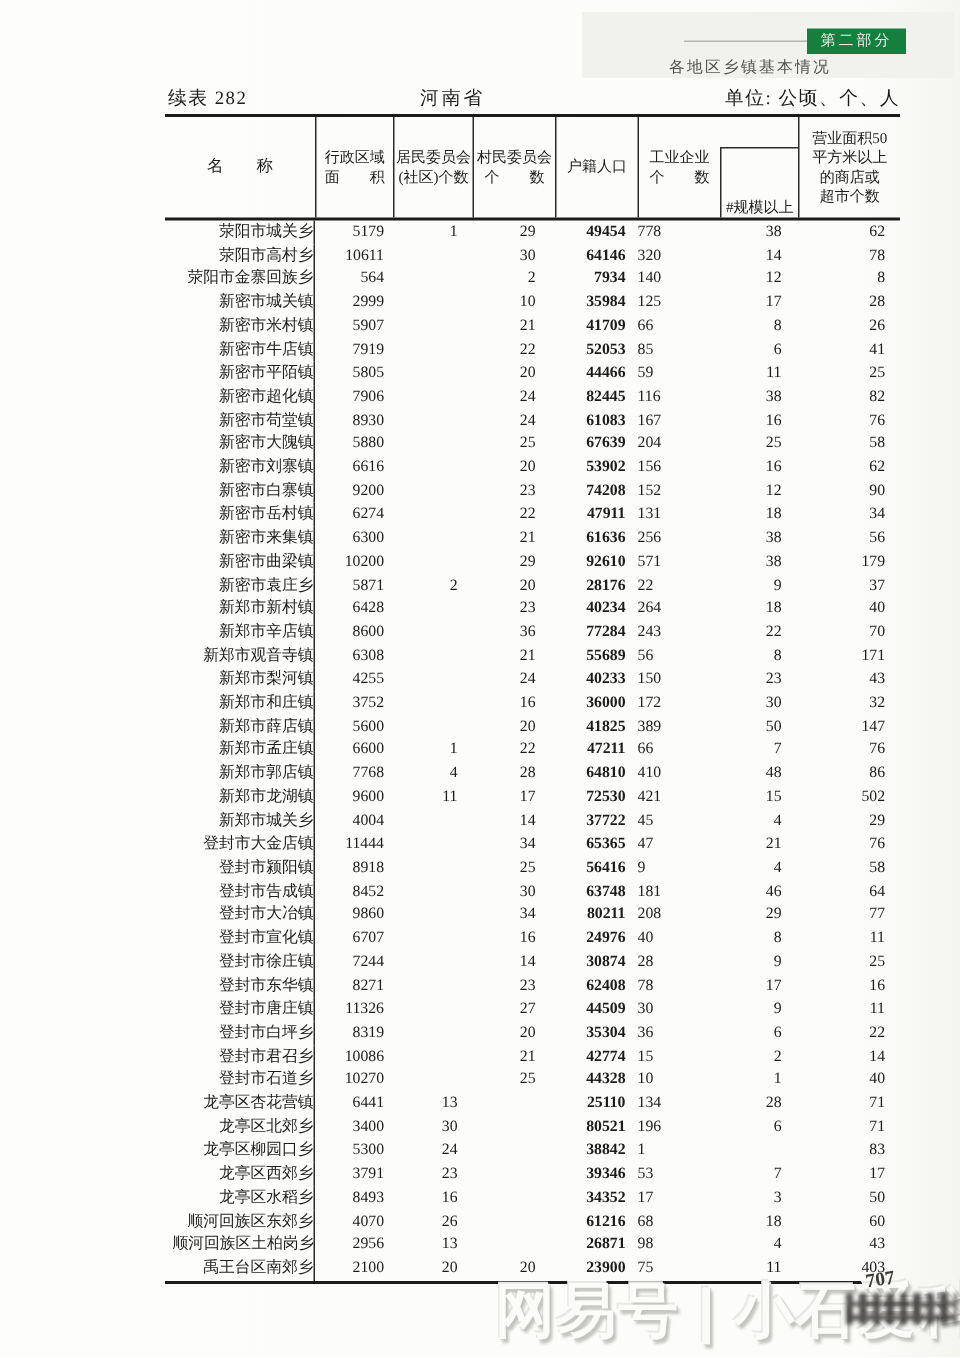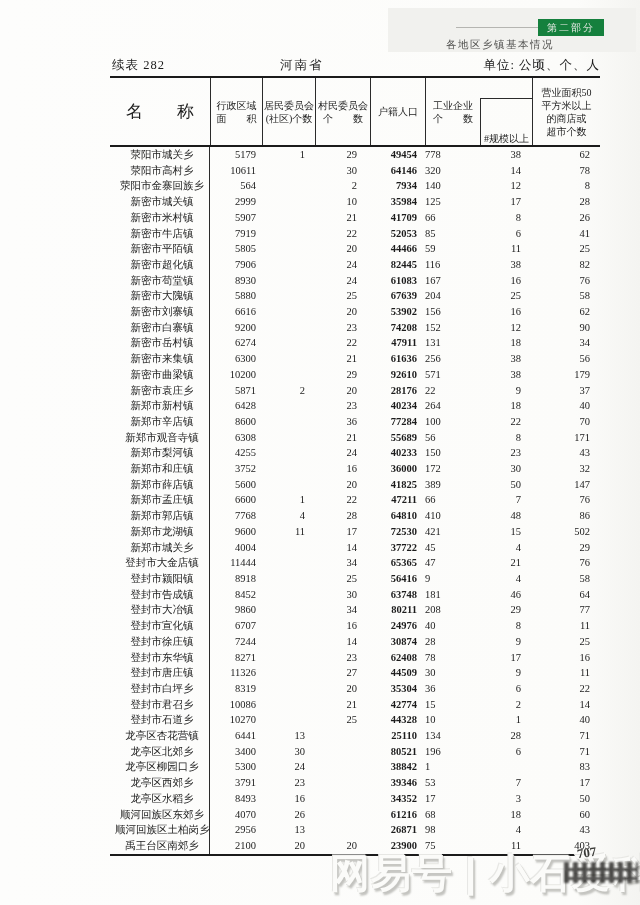--- a/index.html
+++ b/index.html
@@ -40,37 +40,37 @@
   .thead{
     display:flex;height:71px;box-sizing:border-box;
     border-top:2px solid #1b1b1b;border-bottom:2px solid #1b1b1b;
   }
   .hcell{
     box-sizing:border-box;display:flex;align-items:center;justify-content:center;
     text-align:center;font-size:10px;line-height:13px;
     border-left:1px solid #2b2b2b;
   }
   .hcell .hinner div{white-space:nowrap;}
-  .hc0{width:100px;border-left:none;font-size:17px;}
+  .hc0{width:100px;border-left:none;font-size:11px;}
   .hc1{width:52px;}
   .hc2{width:53px;}
   .hc3{width:55px;}
   .hc4{width:55px;text-align:right;}
   .hc5{width:55px;}
   .hc6{width:52px;border-left:none;position:relative;}
   .hc6 .hinner{
     position:absolute;left:0;bottom:0;width:100%;height:47px;box-sizing:border-box;
     border-top:1px solid #2b2b2b;border-left:1px solid #2b2b2b;
     display:flex;align-items:flex-end;justify-content:center;
   }
   .hc7{width:68px;}
   .tbody{border-bottom:2px solid #1b1b1b;}
   .trow{display:flex;height:15.71px;font-size:10.5px;line-height:15.71px;}
   .cell{box-sizing:border-box;white-space:nowrap;overflow:hidden;}
-  .cell.c0{width:100px;border-right:1px solid #2b2b2b;padding-left:5px;text-align:center;}
+  .cell.c0{width:100px;border-right:1px solid #2b2b2b;padding-left:5px;text-align:right;}
   .cell.c1{width:52px;text-align:right;padding-right:6px;}
   .cell.c2{width:53px;text-align:right;padding-right:10px;}
   .cell.c3{width:55px;text-align:right;padding-right:13px;}
   .cell.c4{width:55px;text-align:right;padding-right:8px;font-weight:bold;}
   .cell.c5{width:55px;text-align:left;padding-right:10px;}
   .cell.c6{width:52px;text-align:right;padding-right:11px;}
   .cell.c7{width:68px;text-align:right;padding-right:10px;}
   
   .watermark{
     position:absolute;left:330px;top:846px;
@@ -329,21 +329,21 @@
           <div class="cell c5">264</div>
           <div class="cell c6">18</div>
           <div class="cell c7">40</div>
         </div>
         <div class="trow">
           <div class="cell c0">新郑市辛店镇</div>
           <div class="cell c1">8600</div>
           <div class="cell c2"></div>
           <div class="cell c3">36</div>
           <div class="cell c4">77284</div>
-          <div class="cell c5">100</div>
+          <div class="cell c5">243</div>
           <div class="cell c6">22</div>
           <div class="cell c7">70</div>
         </div>
         <div class="trow">
           <div class="cell c0">新郑市观音寺镇</div>
           <div class="cell c1">6308</div>
           <div class="cell c2"></div>
           <div class="cell c3">21</div>
           <div class="cell c4">55689</div>
           <div class="cell c5">56</div>

